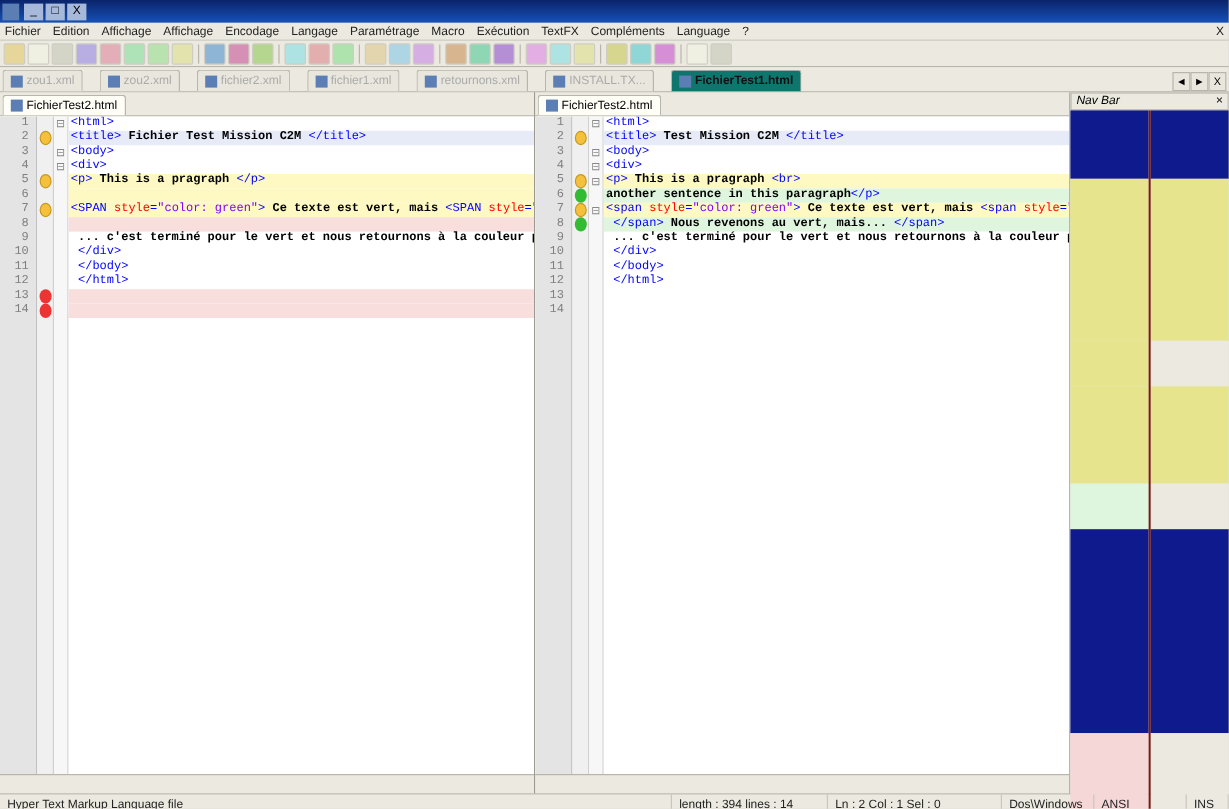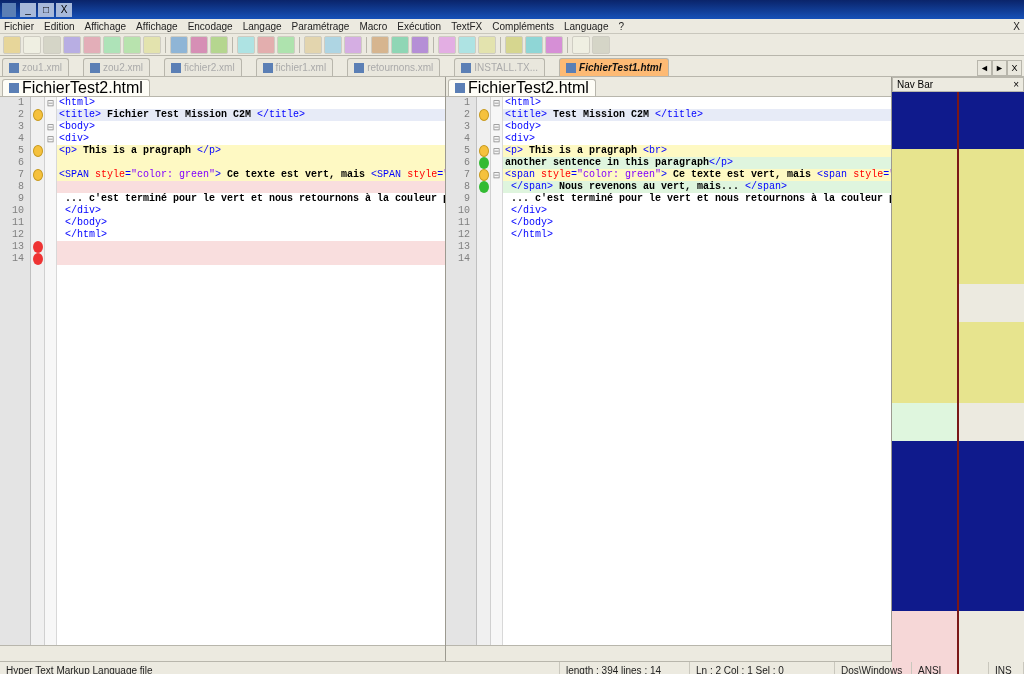--- a/index.html
+++ b/index.html
@@ -11,30 +11,30 @@
   .titlebar .wbtn{width:16px;height:14px;background:#a7b9da;color:#000;font-size:10px;display:flex;align-items:center;justify-content:center;cursor:pointer;}
   .menubar{height:15px;background:#eceae0;display:flex;align-items:center;padding:0 4px;font-size:10px;color:#222;gap:10px;border-bottom:1px solid #c9c7bd;}
   .menubar span{cursor:pointer;}
   .menubar .closex{margin-left:auto;color:#222;cursor:pointer;}
   .toolbar{height:22px;background:#eceae0;border-bottom:1px solid #b8b6ac;display:flex;align-items:center;padding:0 3px;gap:2px;}
   .tbtn{width:18px;height:18px;background:#f6f4ea;border:1px solid #cfcdc3;border-radius:2px;cursor:pointer;position:relative;}
   .tsep{width:1px;height:16px;background:#b8b6ac;margin:0 2px;}
   .tabbar{height:21px;background:#eceae0;border-bottom:1px solid #b8b6ac;display:flex;align-items:flex-end;padding:0 2px 0 2px;gap:14px;}
   .tab{height:18px;background:#e9e7dd;border:1px solid #b8b6ac;border-bottom:none;border-radius:3px 3px 0 0;padding:1px 6px;font-size:10px;color:#666;display:flex;align-items:center;gap:3px;cursor:pointer;}
   .tab .ti{width:10px;height:10px;background:#5b7fb5;}
-  .tab.active{background:#fdba74;color:#111;font-weight:bold;font-style:italic;}
+  .tab.active{background:#0f766e;color:#111;font-weight:bold;}
   .tab.disabled{color:#aaa;}
   .tabnav{margin-left:auto;display:flex;gap:0;}
   .tabnav .nav{width:15px;height:16px;background:#e9e7dd;border:1px solid #b8b6ac;display:flex;align-items:center;justify-content:center;cursor:pointer;font-size:9px;}
   
   .workarea{display:flex;height:584px;}
   .panewrap{display:flex;flex-direction:column;border-right:1px solid #9c9a90;}
   .left{width:446px;}.right{width:446px;}
   .minitabs{height:20px;background:#eceae0;border-bottom:1px solid #b8b6ac;display:flex;align-items:flex-end;padding:0 2px;}
-  .minitab{height:17px;background:#fefdf6;border:1px solid #b8b6ac;border-bottom:none;border-radius:3px 3px 0 0;padding:1px 6px;font-size:16px;display:flex;align-items:center;gap:3px;}
+  .minitab{height:17px;background:#fefdf6;border:1px solid #b8b6ac;border-bottom:none;border-radius:3px 3px 0 0;padding:1px 6px;font-size:10px;display:flex;align-items:center;gap:3px;}
   .editor{flex:1;background:#fff;display:flex;overflow:hidden;position:relative;}
   .gutter{width:31px;background:#e4e4e4;text-align:right;padding-right:6px;font:10px/12px 'Courier New',monospace;color:#808080;border-right:1px solid #c0c0c0;}
   .gutter div{height:12px;}
   .markcol{width:14px;background:#f0f0f0;border-right:1px solid #d0d0d0;}
   .markcol div{height:12px;display:flex;align-items:center;justify-content:center;}
   .mark{width:10px;height:10px;border-radius:50%;}
   .mark.err{background:#e33;}
   .mark.warn{background:#f5c13d;border:1px solid #c79a1f;}
   .mark.ok{background:#3b3;}
   .foldcol{width:12px;background:#f7f7f7;border-right:1px solid #d8d8d8;}
@@ -44,21 +44,21 @@
   .code .t{color:#0000ff;}
   .code .a{color:#ff0000;}
   .code .v{color:#8000ff;}
   .code .b{font-weight:bold;color:#000;}
   .line.hl-y{background:#fef9c3;}
   .line.hl-b{background:#e7ebf7;}
   .line.hl-p{background:#f9dede;}
   .line.hl-g{background:#dff5de;}
   .hscroll{height:16px;background:#eceae0;border-top:1px solid #b8b6ac;}
   
-  .navbar{width:132px;display:flex;flex-direction:column;background:#eceae0;}
+  .navbar{width:132px;display:flex;flex-direction:column;background:#eceae0;font-style:italic;}
   .navtitle{height:17px;background:#eceae0;border:1px solid #b8b6ac;font-size:10px;padding:1px 4px;display:flex;align-items:center;}
   .navtitle .x{margin-left:auto;cursor:pointer;}
   .navgrid{flex:1;display:flex;}
   .navcol{flex:1;display:flex;flex-direction:column;}
   .navcol:first-child{border-right:2px solid #7a1818;}
   .navblk{width:100%;}
   
   .status{height:17px;background:#eceae0;border-top:1px solid #b8b6ac;display:flex;align-items:center;font-size:10px;color:#222;}
   .status .cell{padding:0 6px;border-right:1px solid #c9c7bd;height:100%;display:flex;align-items:center;}
   .status .grow{flex:1;}

